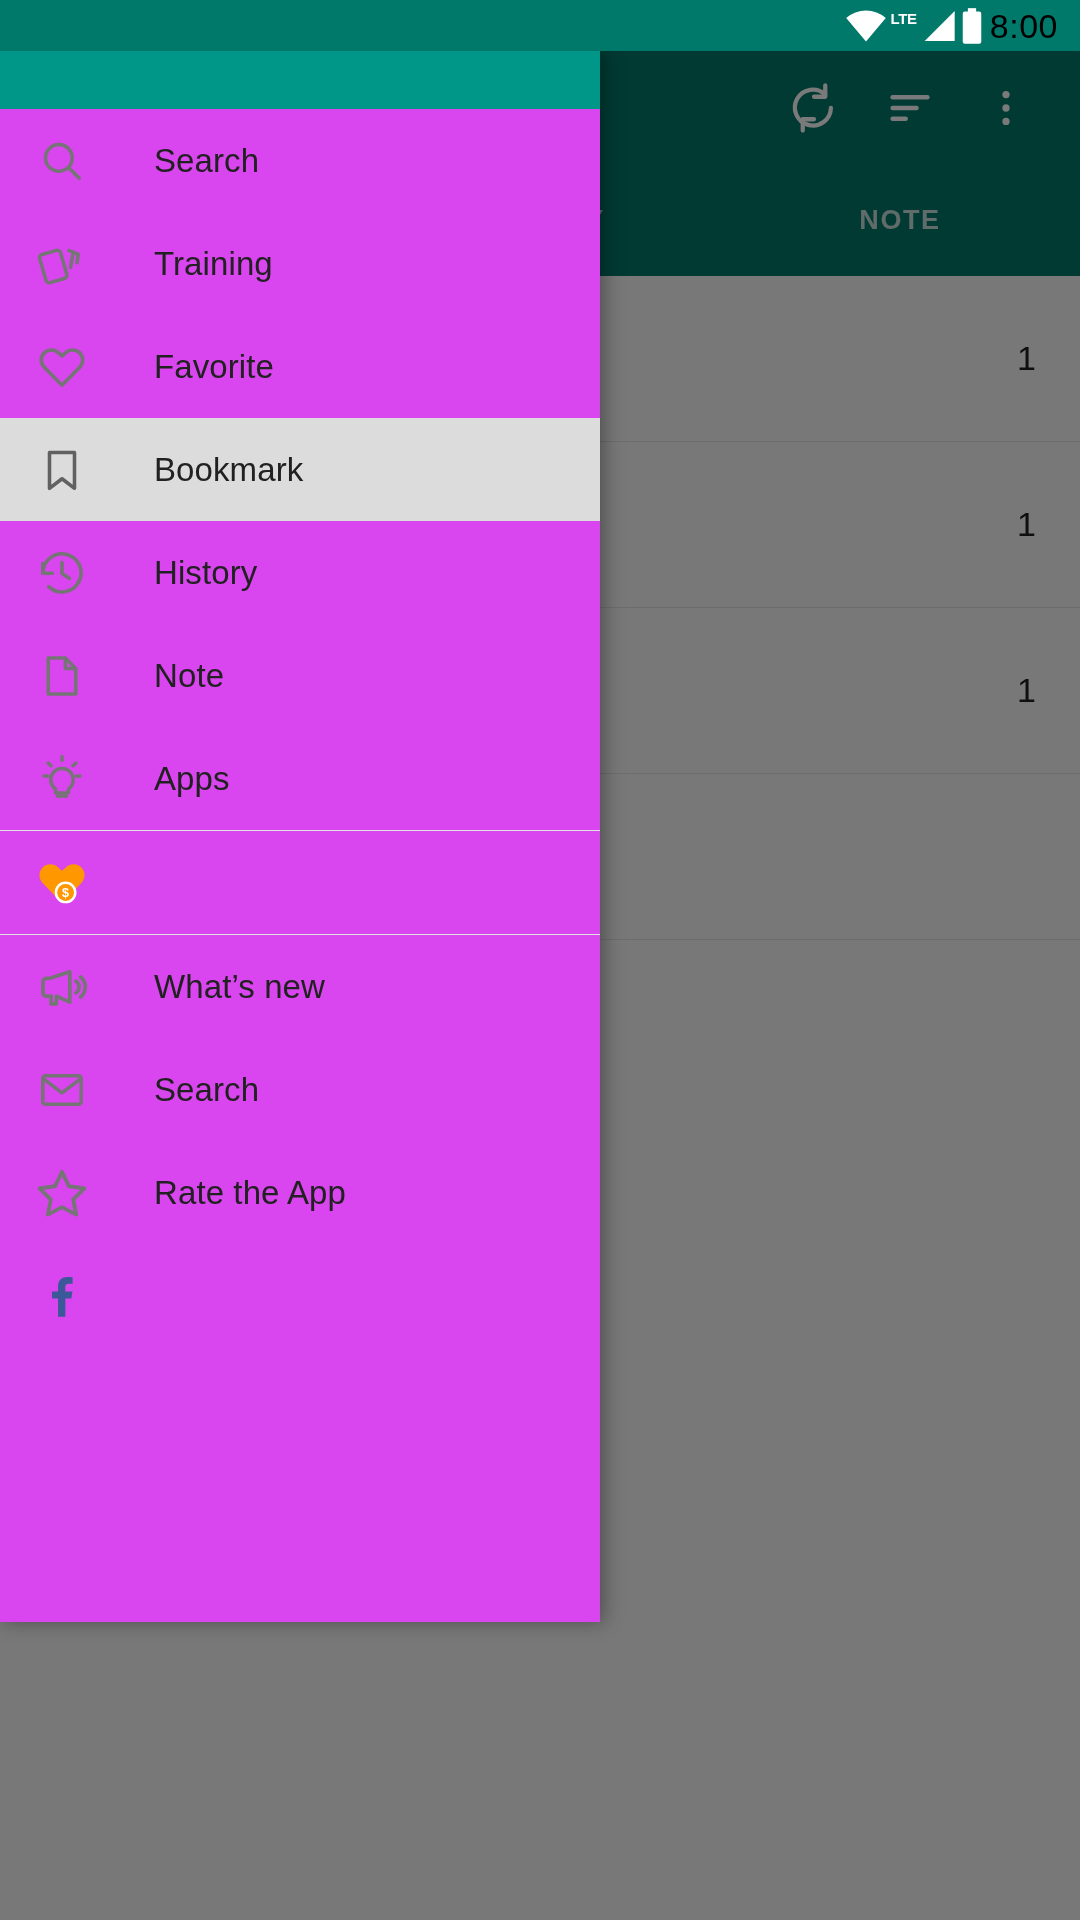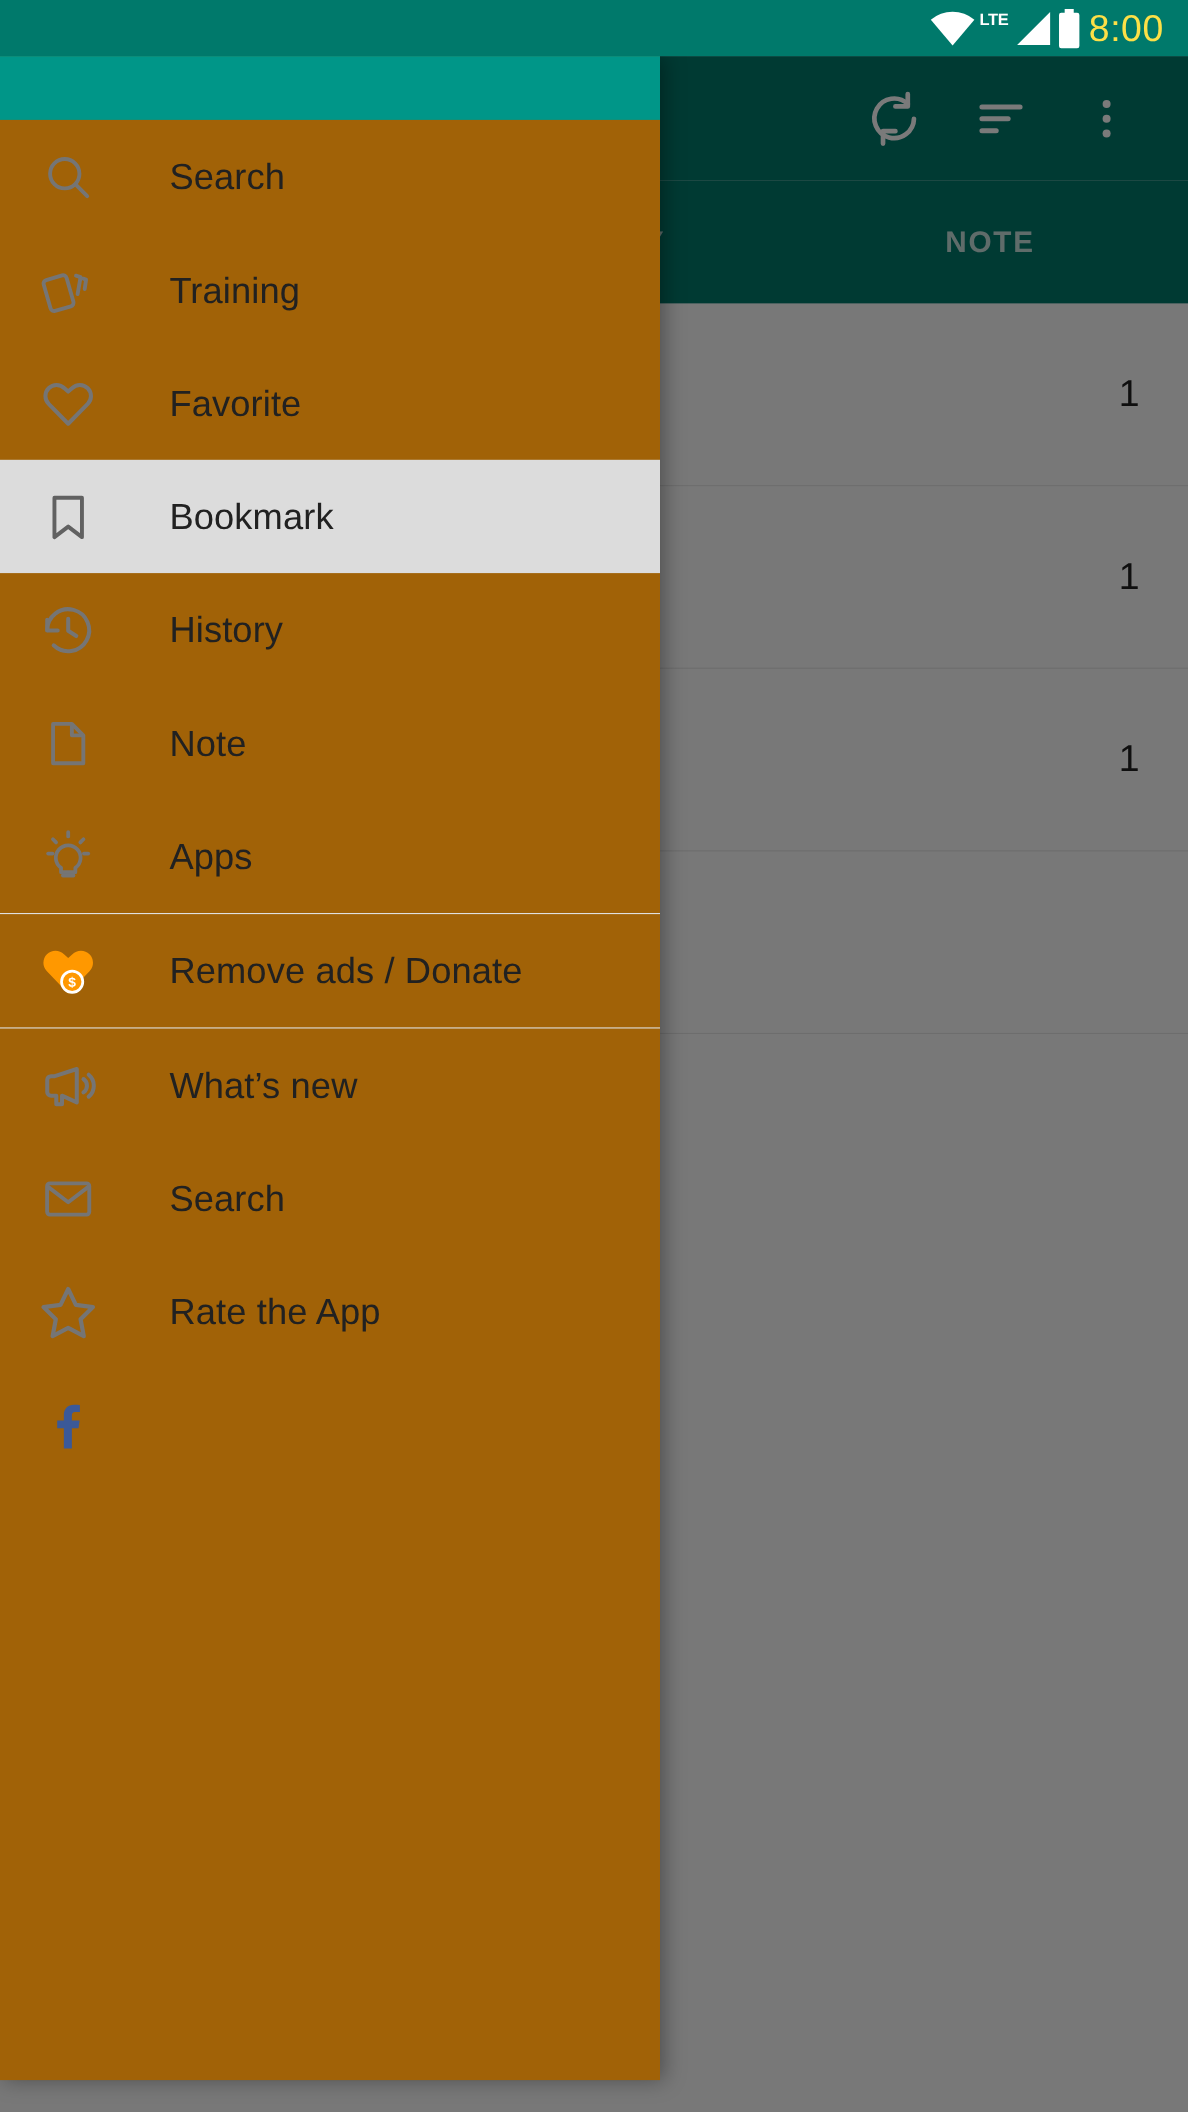--- a/index.html
+++ b/index.html
@@ -15,21 +15,21 @@
   #app-root { position:absolute; inset:0; background:#FAFAFA; }
 
   #status-bar {
     position:absolute; top:0; left:0; width:1080px; height:51px;
     background:#00796B;
     display:flex; align-items:center; justify-content:flex-end;
     padding-right:22px; gap:2px;
   }
   #status-bar .sb-icon { display:flex; align-items:center; }
   #status-bar .sb-clock {
-    color:#fde047; font-size:34px; font-weight:400; letter-spacing:.5px;
+    color:#000000; font-size:34px; font-weight:400; letter-spacing:.5px;
     margin-left:4px; line-height:1;
   }
   .lte-wrap { display:flex; align-items:flex-start; }
   .lte-txt {
     color:#fff; font-size:15px; font-weight:700; line-height:1;
     margin-top:2px; margin-right:1px; letter-spacing:-.3px;
   }
 
   #app-bar {
     position:absolute; top:51px; left:0; width:1080px; height:113px;
@@ -63,22 +63,22 @@
   .row-count { font-size:34px; color:#212121; }
 
   
   #scrim {
     position:absolute; top:51px; left:0; width:1080px; height:1869px;
     background:rgba(0,0,0,.52);
   }
 
   
   #drawer {
-    position:absolute; top:51px; left:0; width:600px; height:1840px;
-    background:#a16207;
+    position:absolute; top:51px; left:0; width:600px; height:1571px;
+    background:#d946ef;
     box-shadow:4px 0 18px rgba(0,0,0,.35);
     overflow:hidden;
   }
   #drawer-header {
     height:58px; background:#009688; width:100%;
   }
   .nav-list { width:100%; }
   .nav-item {
     height:103px; display:flex; align-items:center;
     padding-left:30px;
@@ -238,21 +238,20 @@
     <div class="nav-divider"></div>
 
     <div class="nav-item">
       <span class="nav-icon">
         <svg width="54" height="54" viewBox="0 0 24 24">
           <path d="M12 21 L3.4 12 a4.9 4.9 0 0 1 0-6.9 4.9 4.9 0 0 1 6.9 0 L12 6.6 l1.7-1.5 a4.9 4.9 0 0 1 6.9 0 4.9 4.9 0 0 1 0 6.9 Z" fill="#FF9800"></path>
           <circle cx="13.6" cy="16.2" r="4.3" fill="#FF9800" stroke="#FFFFFF" stroke-width="1.1"></circle>
           <text x="13.6" y="18.3" text-anchor="middle" font-size="5.6" font-weight="700" fill="#FFFFFF" font-family="Liberation Sans, sans-serif">$</text>
         </svg>
       </span>
-      <span class="nav-label">Remove ads / Donate</span>
     </div>
 
     <div class="nav-divider"></div>
 
 
     <div class="nav-item">
       <span class="nav-icon">
         <svg width="52" height="52" viewBox="0 0 24 24" fill="none" stroke="#757575" stroke-width="1.7" stroke-linecap="round" stroke-linejoin="round">
           <path d="M3.2 9.6 L3.2 14.6 a1.6 1.6 0 0 0 1.6 1.6 l2.2 0 l0 3.6 l2.4 0 l0-3.6 L15.6 19 l0-14 L6.4 8 l-1.6 0 a1.6 1.6 0 0 0-1.6 1.6 Z"></path>
           <path d="M18.4 9.2 a3.4 3.4 0 0 1 0 5.6"></path>

